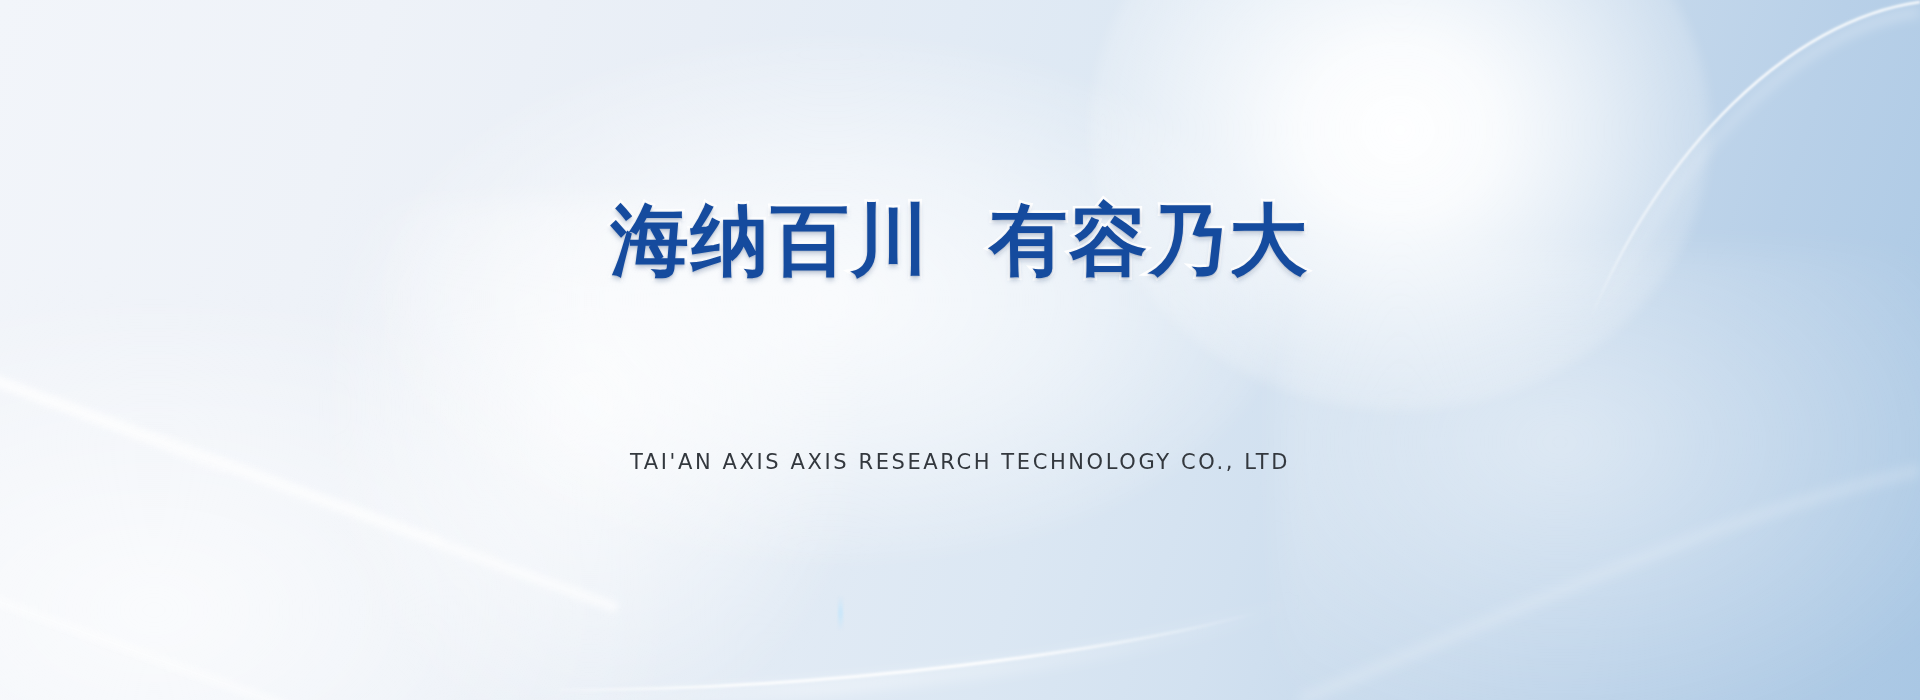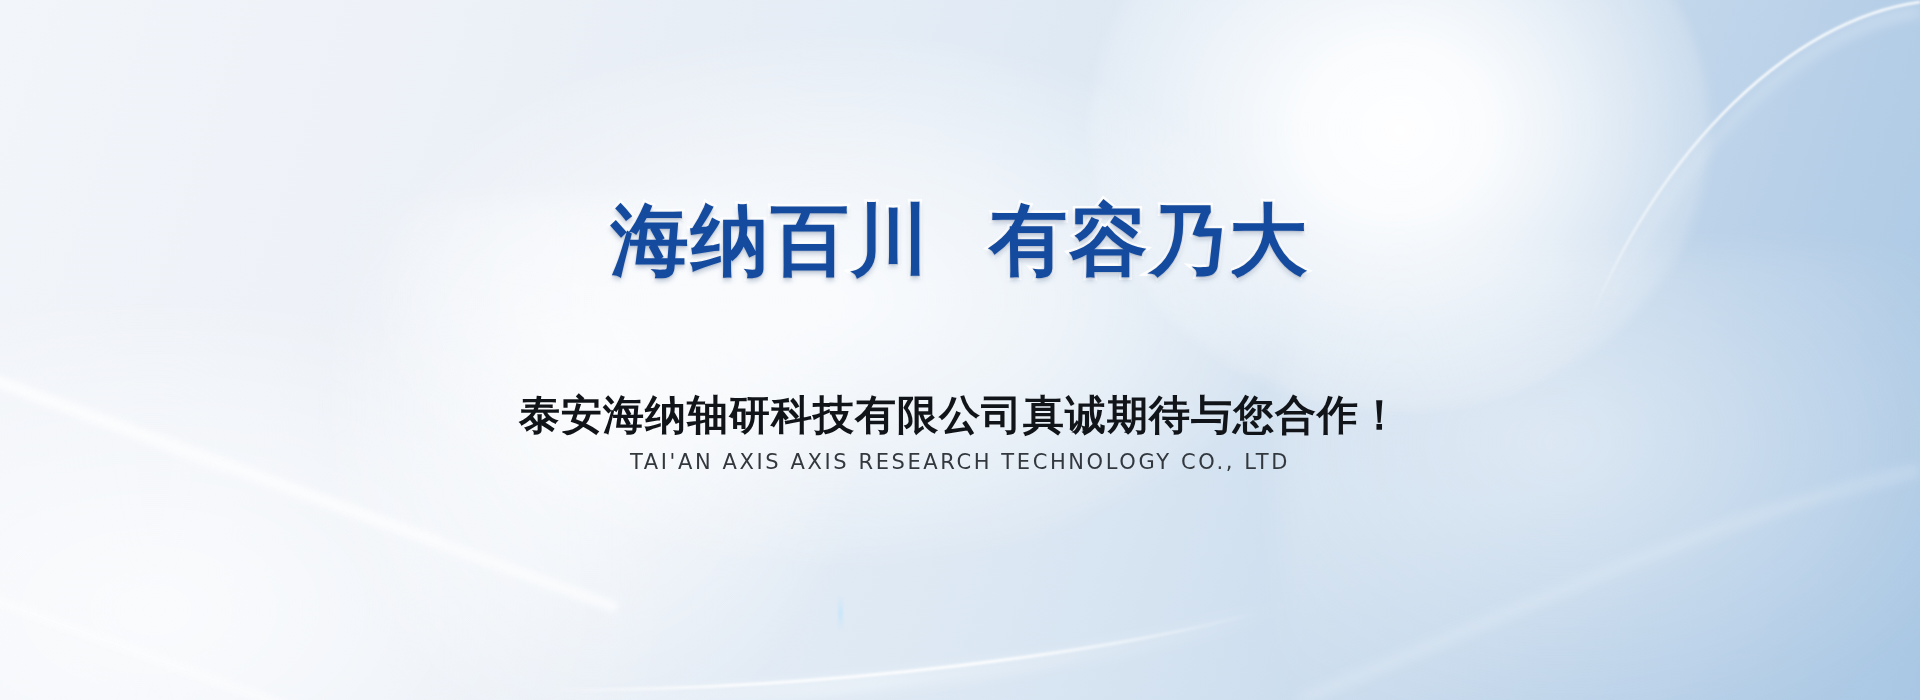--- a/index.html
+++ b/index.html
@@ -290,19 +290,18 @@
     <path d="M 560 690 C 840 690, 1120 650, 1260 612" fill="none" stroke="url(#arcBottomGrad)" stroke-width="3" filter="url(#softBlur)"></path>
     <path d="M 520 700 C 860 700, 1140 656, 1300 600" fill="none" stroke="url(#arcBottomGrad2)" stroke-width="16" filter="url(#bigBlur)"></path>
 
     <path d="M 1300 700 C 1500 620, 1700 520, 1920 470" fill="none" stroke="#ffffff" stroke-opacity="0.22" stroke-width="10" filter="url(#bigBlur)"></path>
   </svg>
 
   <div class="content">
 
     <div class="headline">海纳百川  有容乃大</div>
 
-    <div class="subtitle">泰安海纳轴研科技有限公司真诚期待与您合作！</div>
 
     <div class="subtitle-en">TAI'AN AXIS AXIS RESEARCH TECHNOLOGY CO., LTD</div>
 
   </div>
 
 </div>
 
 </body></html>

